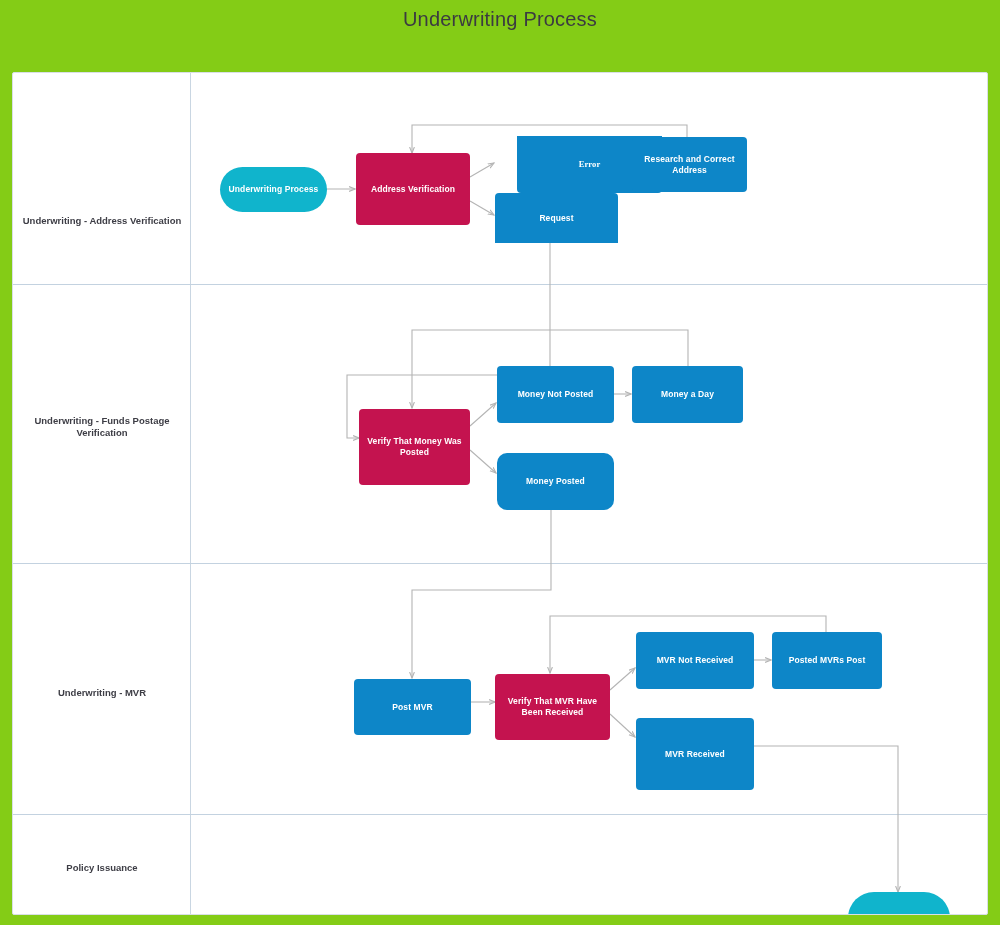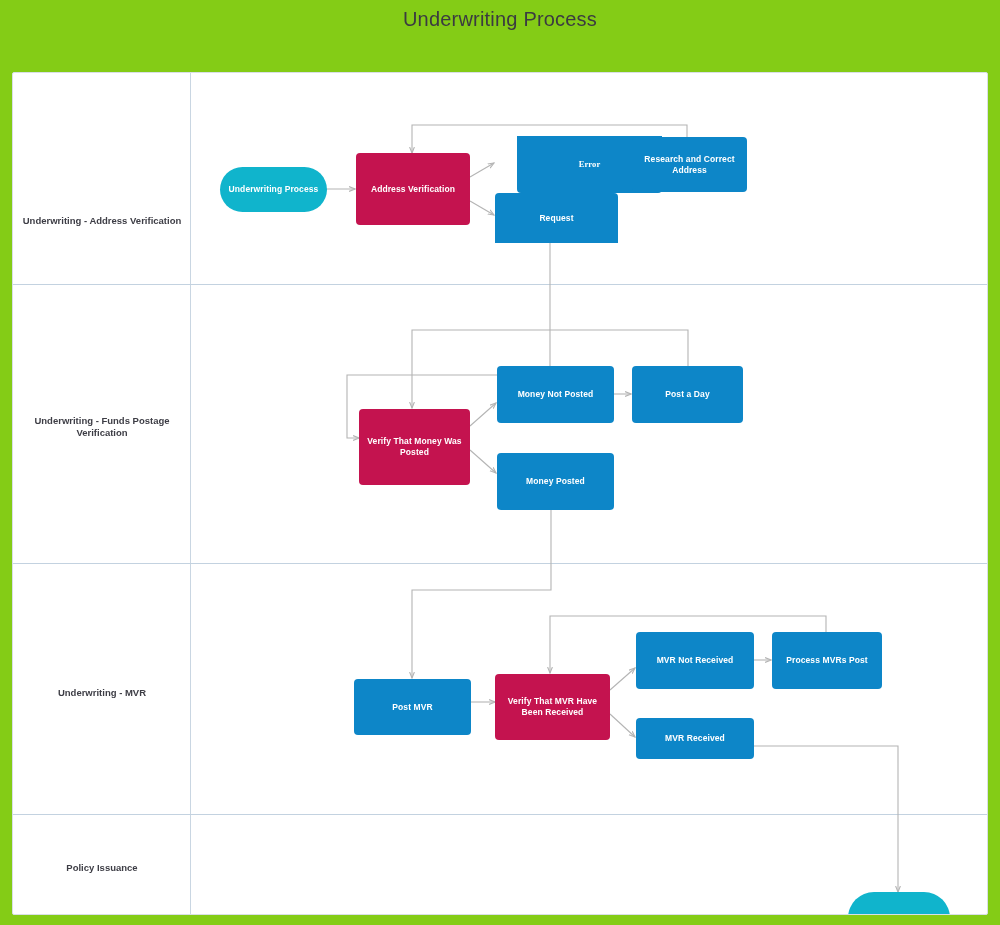--- a/index.html
+++ b/index.html
@@ -153,30 +153,30 @@
     <div class="node n-blue n-square-bot" style="left:504px; top:63px; width:145px; height:57px;font-family:Liberation Serif, serif;">Error</div>
 
     <div class="node n-blue n-square-top" style="left:482px; top:120px; width:123px; height:50px;">Request</div>
 
     <div class="node n-blue" style="left:619px; top:64px; width:115px; height:55px;">Research and Correct Address</div>
 
     <div class="node n-red" style="left:346px; top:336px; width:111px; height:76px;">Verify That Money Was Posted</div>
 
     <div class="node n-blue" style="left:484px; top:293px; width:117px; height:57px;">Money Not Posted</div>
 
-    <div class="node n-blue" style="left:619px; top:293px; width:111px; height:57px;">Post a Day</div>
+    <div class="node n-blue" style="left:619px; top:293px; width:111px; height:57px;">Money a Day</div>
 
-    <div class="node n-blue" style="left:484px; top:380px; width:117px; height:57px;">Money Posted</div>
+    <div class="node n-blue" style="left:484px; top:380px; width:117px; height:57px;border-radius:10px;">Money Posted</div>
 
     <div class="node n-blue" style="left:341px; top:606px; width:117px; height:56px;">Post MVR</div>
 
     <div class="node n-red" style="left:482px; top:601px; width:115px; height:66px;">Verify That MVR Have Been Received</div>
 
     <div class="node n-blue" style="left:623px; top:559px; width:118px; height:57px;">MVR Not Received</div>
 
-    <div class="node n-blue" style="left:759px; top:559px; width:110px; height:57px;">Process MVRs Post</div>
+    <div class="node n-blue" style="left:759px; top:559px; width:110px; height:57px;">Posted MVRs Post</div>
 
-    <div class="node n-blue" style="left:623px; top:645px; width:118px; height:41px;">MVR Received</div>
+    <div class="node n-blue" style="left:623px; top:645px; width:118px; height:72px;">MVR Received</div>
 
     <div class="node n-cyan" style="left:835px; top:819px; width:102px; height:52px;">Auto Issue</div>
 
   </div>
 </div>
 
 </body></html>

